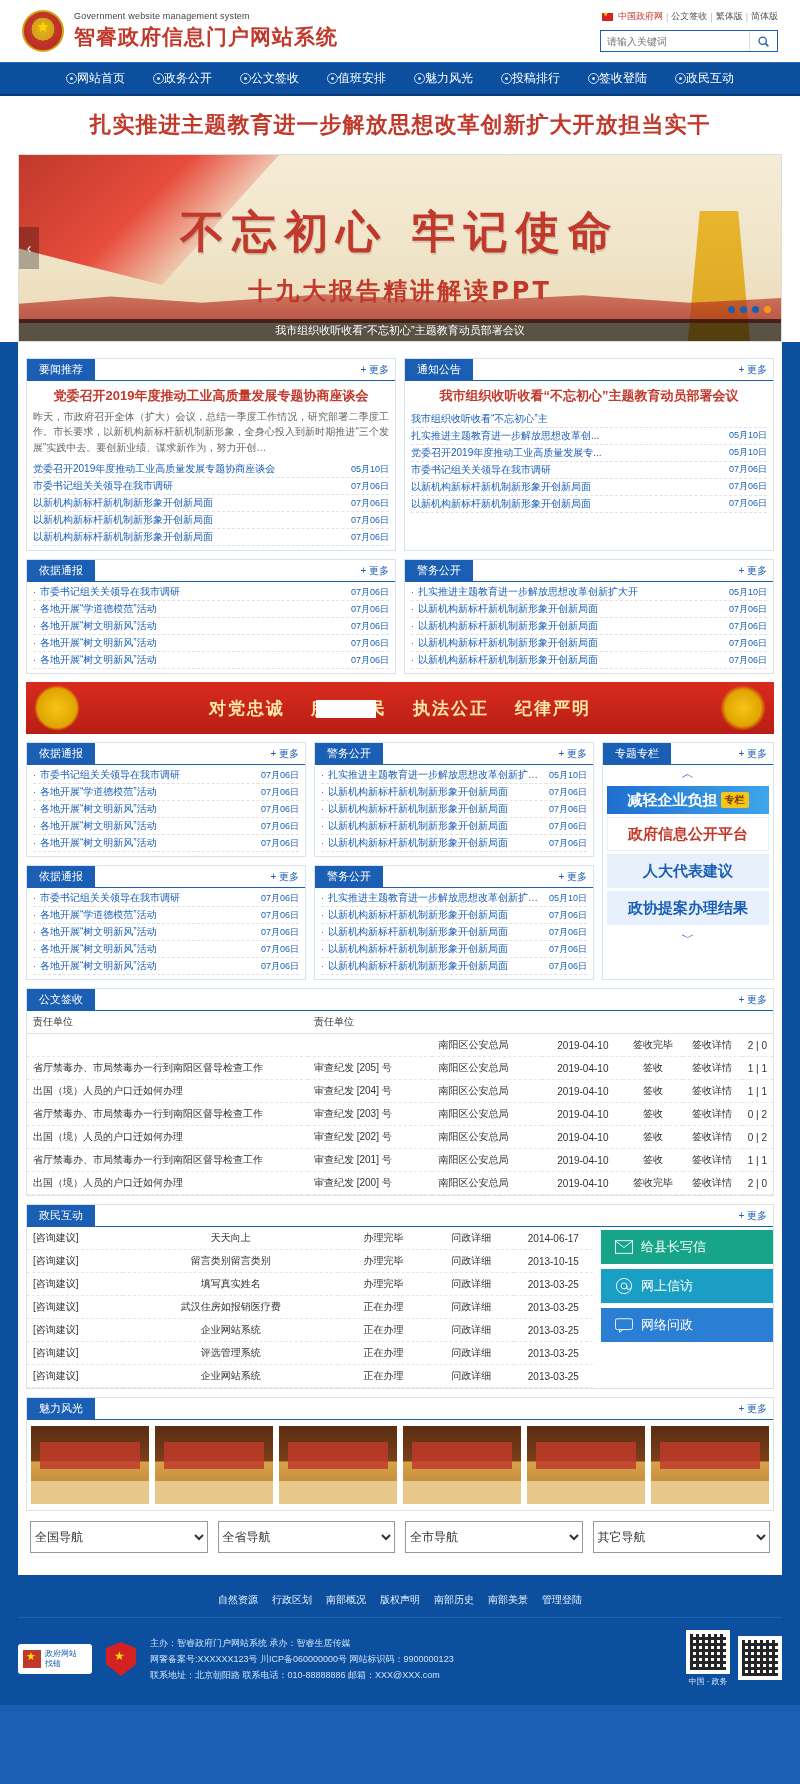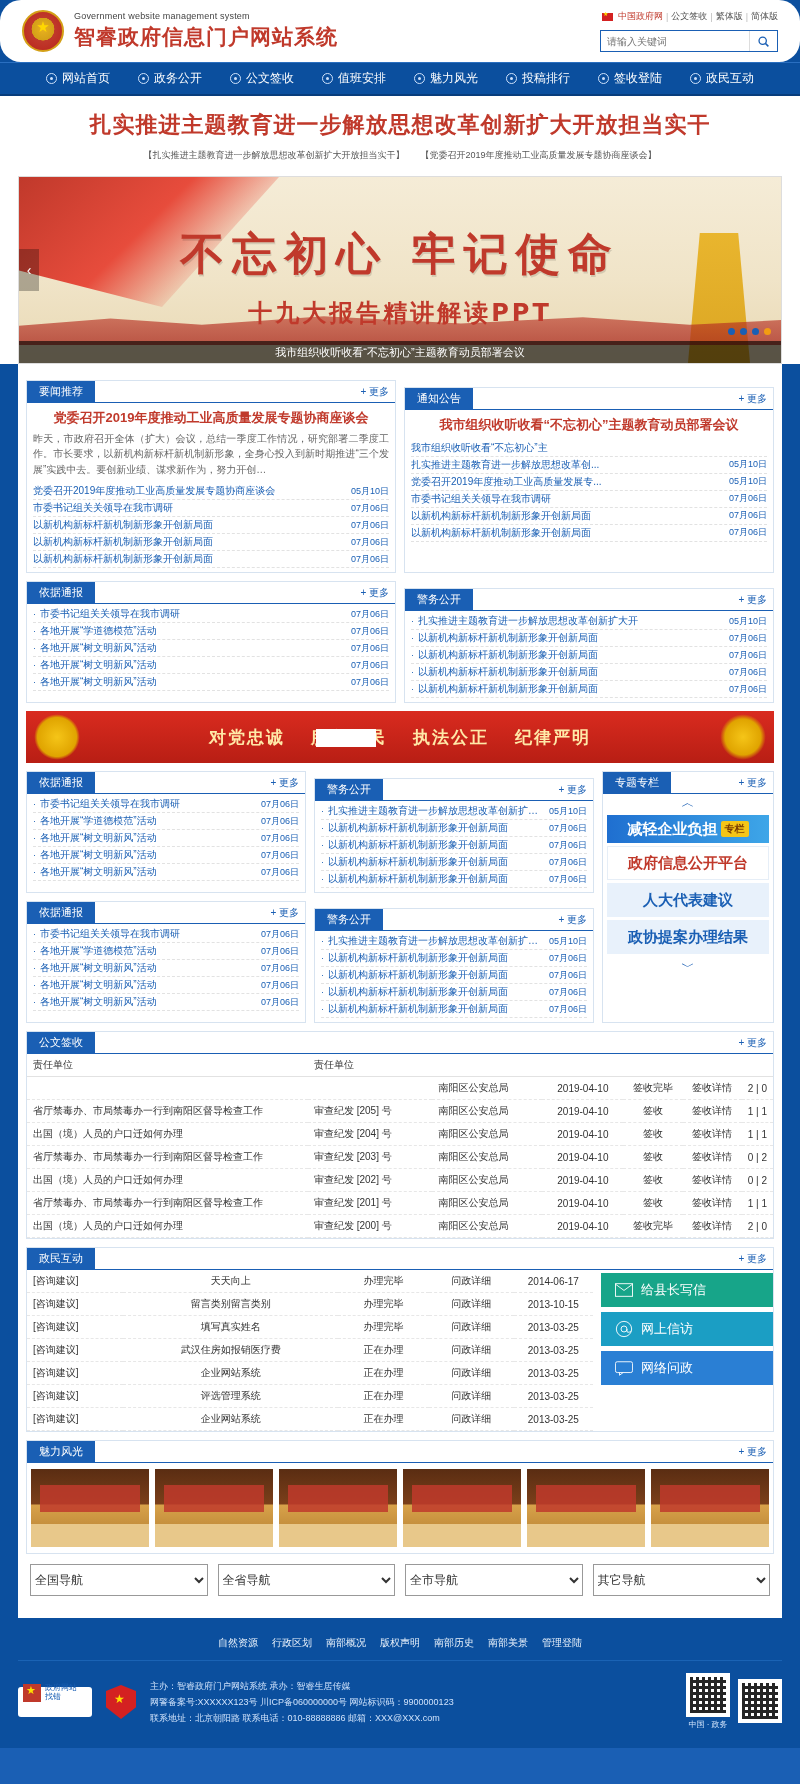--- a/index.html
+++ b/index.html
@@ -13,21 +13,20 @@
   .page { width: 800px; background: #0b4f9e; }
 
   
   .topbar {
     background: #ffffff;
     height: 62px;
     display: flex;
     align-items: center;
     padding: 0 22px;
     position: relative;
-    border-radius: 21px;
   }
   .emblem {
     width: 42px; height: 42px;
     border-radius: 50%;
     background: radial-gradient(circle at 50% 45%, #e8b120 0%, #d4a017 40%, #c0392b 41%, #b8231c 100%);
     border: 2px solid #d4a017;
     position: relative;
     flex: none;
   }
   .emblem:after {
@@ -84,21 +83,21 @@
     display: flex;
     align-items: center;
     justify-content: center;
     gap: 0;
     border-top: 1px solid #2a6fc0;
     border-bottom: 2px solid #083d7c;
   }
   .nav-item {
     color: #fff; font-size: 12px;
     padding: 0 14px; height: 34px;
-    display: flex; align-items: center; gap: 5px;
+    display: flex; align-items: center; 
     cursor: pointer; white-space: nowrap;
   }
   .nav-item .dot {
     width: 11px; height: 11px; border-radius: 50%;
     border: 1px solid #cfe2fb; display: inline-block;
     position: relative;
   }
   .nav-item .dot:after {
     content: ""; position: absolute; left: 3px; top: 3px;
     width: 3px; height: 3px; background: #cfe2fb; border-radius: 50%;
@@ -192,21 +191,21 @@
     background: #1a5fb4; color: #fff; font-size: 11px;
     padding: 0 12px; height: 22px; display: flex; align-items: center;
     cursor: pointer;
   }
   .panel-head .more {
     margin-left: auto; font-size: 10px; color: #1a5fb4; padding-right: 6px; cursor: pointer;
   }
 
   .row2 { display: flex; gap: 8px; margin-top: 8px; }
   .col-l { flex: 1 1 0; min-width: 0; }
-  .col-r { flex: 1 1 0; min-width: 0; margin-top: 7px; }
+  .col-r { flex: 1 1 0; min-width: 0; }
 
   .feature-title {
     text-align: center; color: #c0392b; font-size: 13px; font-weight: bold;
     padding: 7px 4px 4px; line-height: 1.3;
   }
   .feature-sum {
     font-size: 10px; color: #666; line-height: 1.55; padding: 0 6px 4px;
     text-align: justify;
   }
   ul.list { list-style: none; padding: 2px 6px 4px; }
@@ -327,21 +326,21 @@
   .footer { background: #0b4f9e; color: #cfe2fb; padding: 12px 18px 18px; }
   .foot-nav {
     display: flex; justify-content: center; gap: 14px;
     font-size: 10px; color: #e8f1fb; padding: 6px 0 10px;
     border-bottom: 1px solid #1a63b5;
   }
   .foot-nav span { cursor: pointer; }
   .foot-body { display: flex; align-items: center; gap: 14px; padding-top: 12px; }
   .foot-badge {
     width: 74px; height: 30px; background: #fff; border-radius: 3px;
-    display: flex; align-items: flex-end; gap: 4px; padding: 15px 5px; flex: none;
+    display: flex; align-items: center; gap: 4px; padding: 15px 5px; flex: none;
   }
   .foot-badge .sq { width: 18px; height: 18px; background: #c0392b; position: relative; }
   .foot-badge .sq:after { content:"★"; position:absolute; left:3px; top:0px; color:#ffde00; font-size:11px; }
   .foot-badge .t { font-size: 8px; color: #1a5fb4; line-height: 1.2; }
   .foot-shield {
     width: 30px; height: 34px; background: #d42121; flex: none;
     clip-path: polygon(50% 0,100% 18%,100% 66%,50% 100%,0 66%,0 18%);
     position: relative;
   }
   .foot-shield:after { content:"★"; position:absolute; left:8px; top:7px; color:#ffde00; font-size:12px; }
@@ -426,24 +425,20 @@
       </div>
     <div class="nav-item">
         <i class="dot"></i>
         <span>政民互动</span>
       </div>
   </div>
 
   <div style="background:#fff;padding:0 18px;">
     <div class="headline">
       <h1>扎实推进主题教育进一步解放思想改革创新扩大开放担当实干</h1>
-      <div class="sub">
-        <span>【扎实推进主题教育进一步解放思想改革创新扩大开放担当实干】</span>
-        <span>【党委召开2019年度推动工业高质量发展专题协商座谈会】</span>
-      </div>
     </div>
   </div>
 
   <div style="background:#fff;padding:6px 0 0;">
     <div class="banner">
       <div class="red-swoosh"></div>
       <div class="torch"></div>
       <div class="wall"></div>
       <div class="b-main">不忘初心    牢记使命</div>
       <div class="b-sub">十九大报告精讲解读PPT</div>

